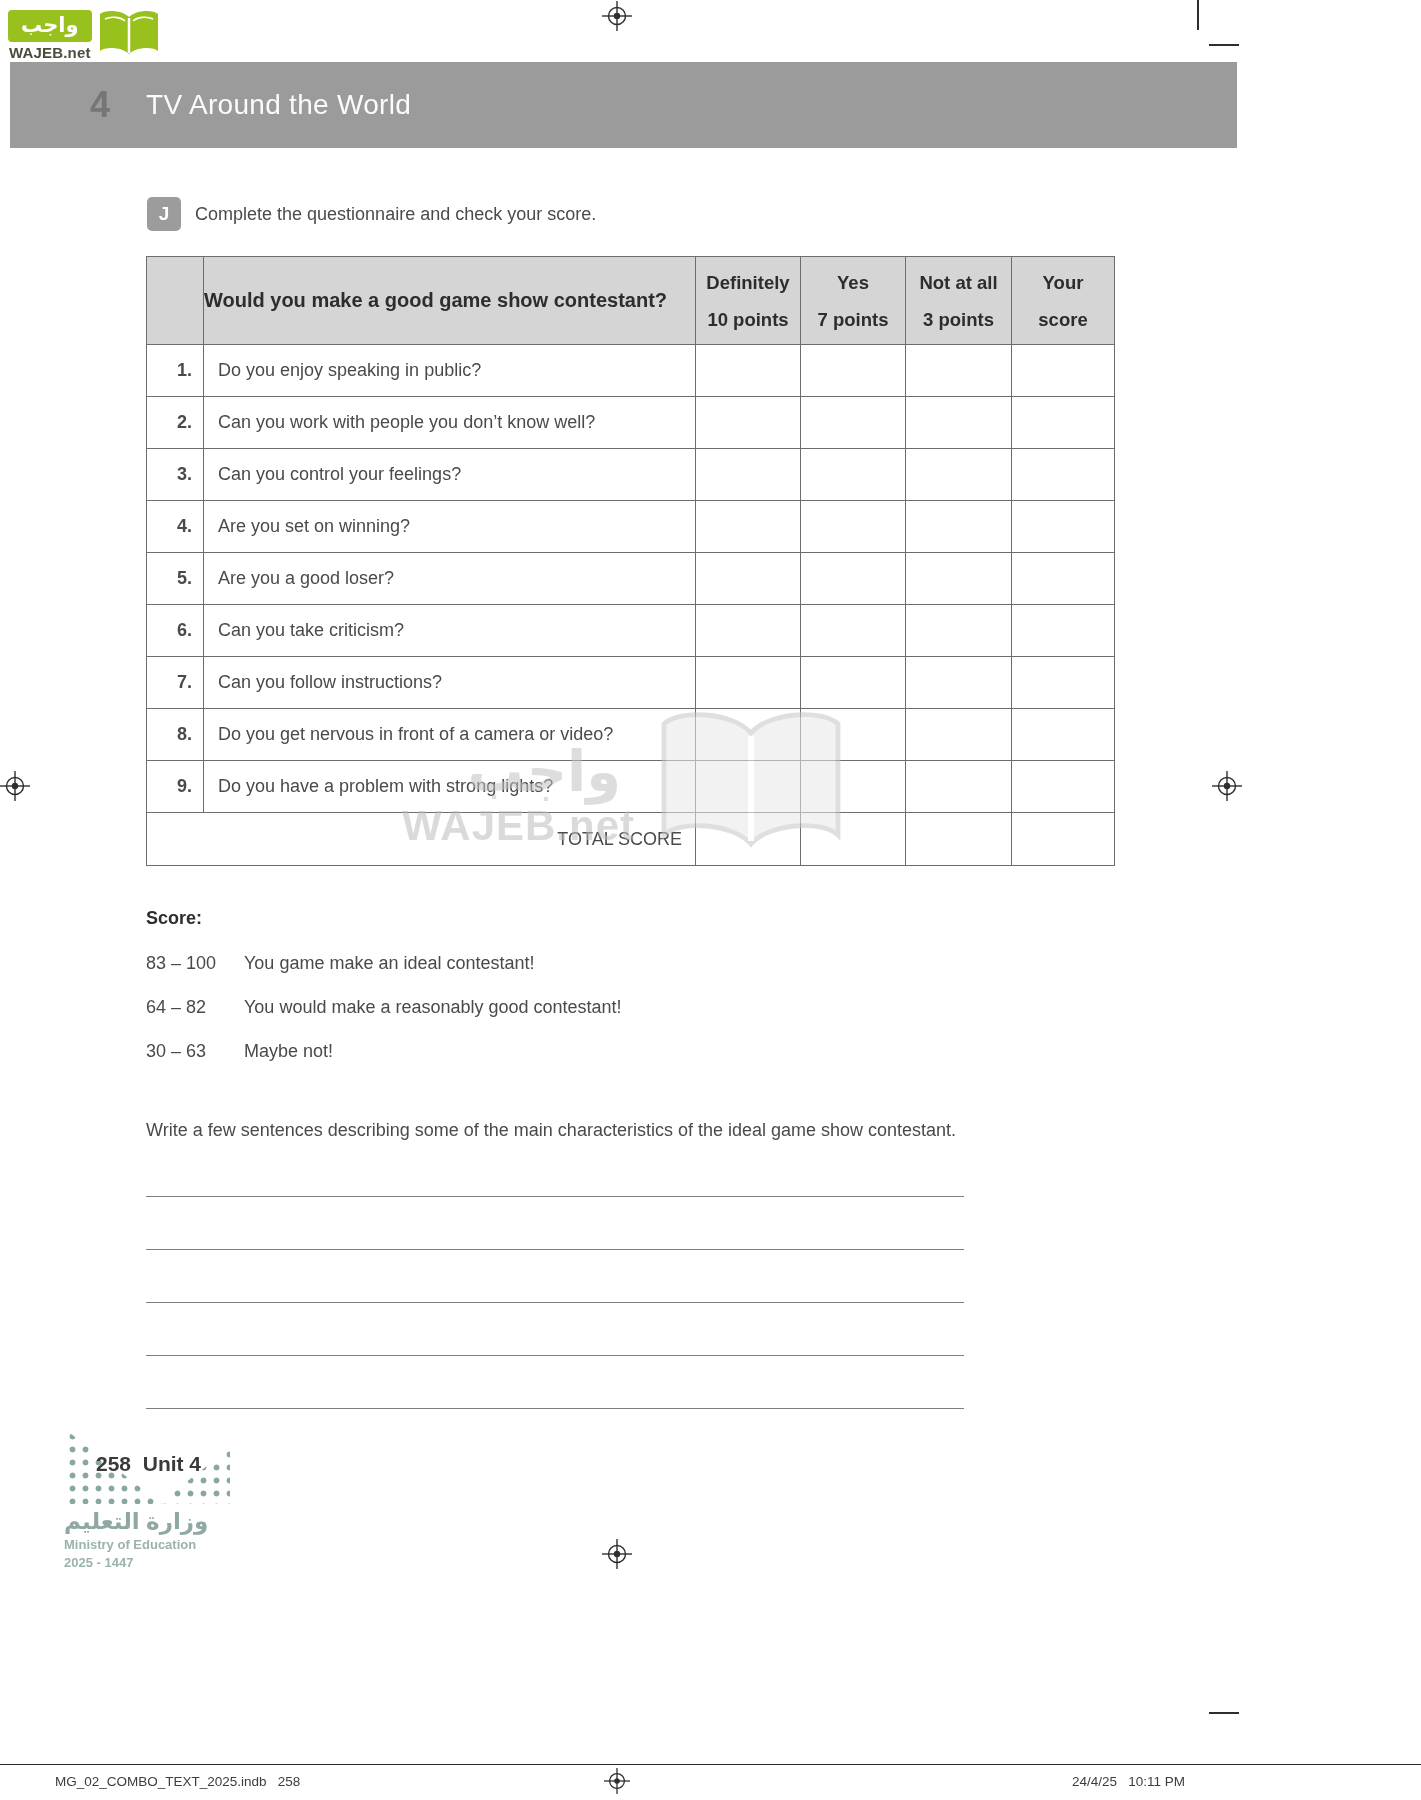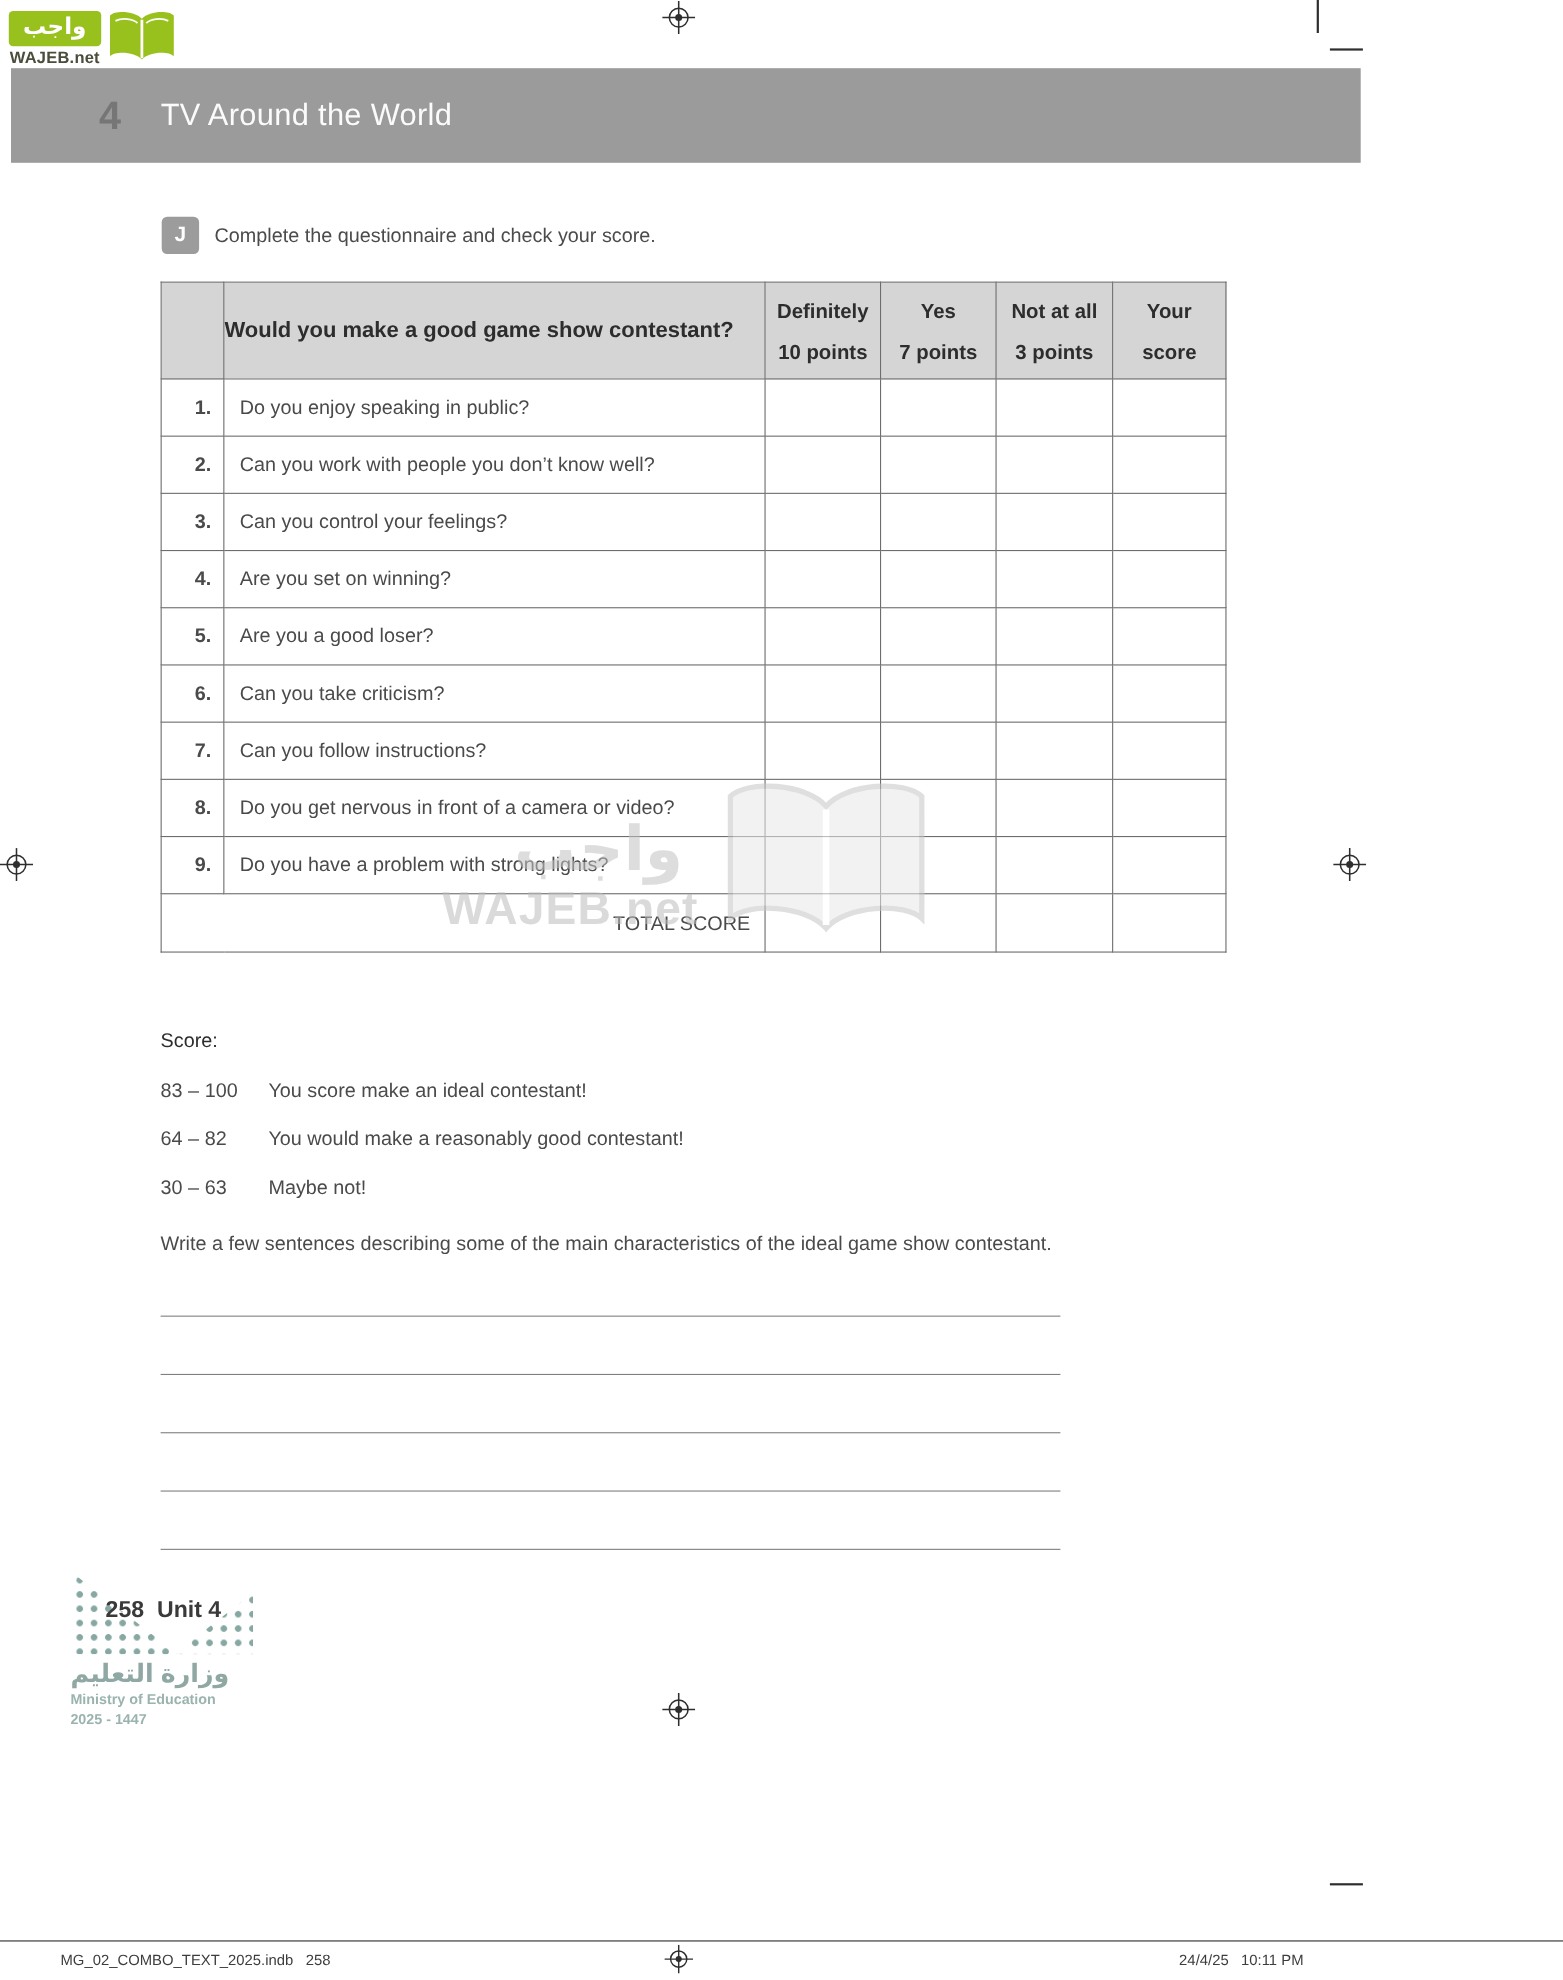--- a/index.html
+++ b/index.html
@@ -47,21 +47,21 @@
 
   
   .watermark{position:absolute;left:402px;top:694px;width:455px;height:185px;display:flex;
              align-items:center;gap:10px;opacity:.55;pointer-events:none;z-index:3;}
   .wm-left{display:flex;flex-direction:column;align-items:flex-end;margin-top:18px;}
   .wm-ar{font-size:56px;color:#c3c3c3;font-weight:bold;line-height:1.1;margin-right:14px;}
   .wm-name{font-size:42px;font-weight:bold;color:#bcbcbc;letter-spacing:1px;}
 
   
   .score{position:absolute;left:146px;top:908px;font-size:18px;color:#4a4a4a;}
-  .score-h{font-weight:normal;color:#2d2d2d;margin-bottom:24px;margin-top:28px;}
+  .score-h{font-weight:bold;color:#2d2d2d;margin-bottom:24px;}
   .score-item{display:flex;margin-bottom:23px;}
   .score-range{width:98px;flex:0 0 98px;}
 
   
   .prompt{position:absolute;left:146px;top:1120px;width:1060px;font-size:18px;color:#4a4a4a;}
   .wlines{position:absolute;left:146px;top:1144px;width:818px;}
   .wline{height:52px;border-bottom:1.5px solid #7f7f7f;}
 
   
   .moe{position:absolute;left:64px;top:1428px;width:175px;font-weight:bold;}
@@ -283,21 +283,21 @@
     <svg width="212" height="168" viewBox="0 0 64 56">
       <path d="M32 10 C26 3, 8 2, 3 7 L3 44 C8 39, 26 40, 32 47 C38 40, 56 39, 61 44 L61 7 C56 2, 38 3, 32 10 Z" fill="#e9e9e9" stroke="#c6c6c6" stroke-width="1.6"></path>
       <path d="M32 11 L32 46" stroke="#ffffff" stroke-width="2"></path>
     </svg>
   </div>
 
   <div class="score">
     <div class="score-h">Score:</div>
     <div class="score-item">
       <span class="score-range">83 – 100</span>
-      <span class="score-text">You score make an ideal contestant!</span>
+      <span class="score-text">You game make an ideal contestant!</span>
     </div>
     <div class="score-item">
       <span class="score-range">64 – 82</span>
       <span class="score-text">You would make a reasonably good contestant!</span>
     </div>
     <div class="score-item">
       <span class="score-range">30 – 63</span>
       <span class="score-text">Maybe not!</span>
     </div>
   </div>

